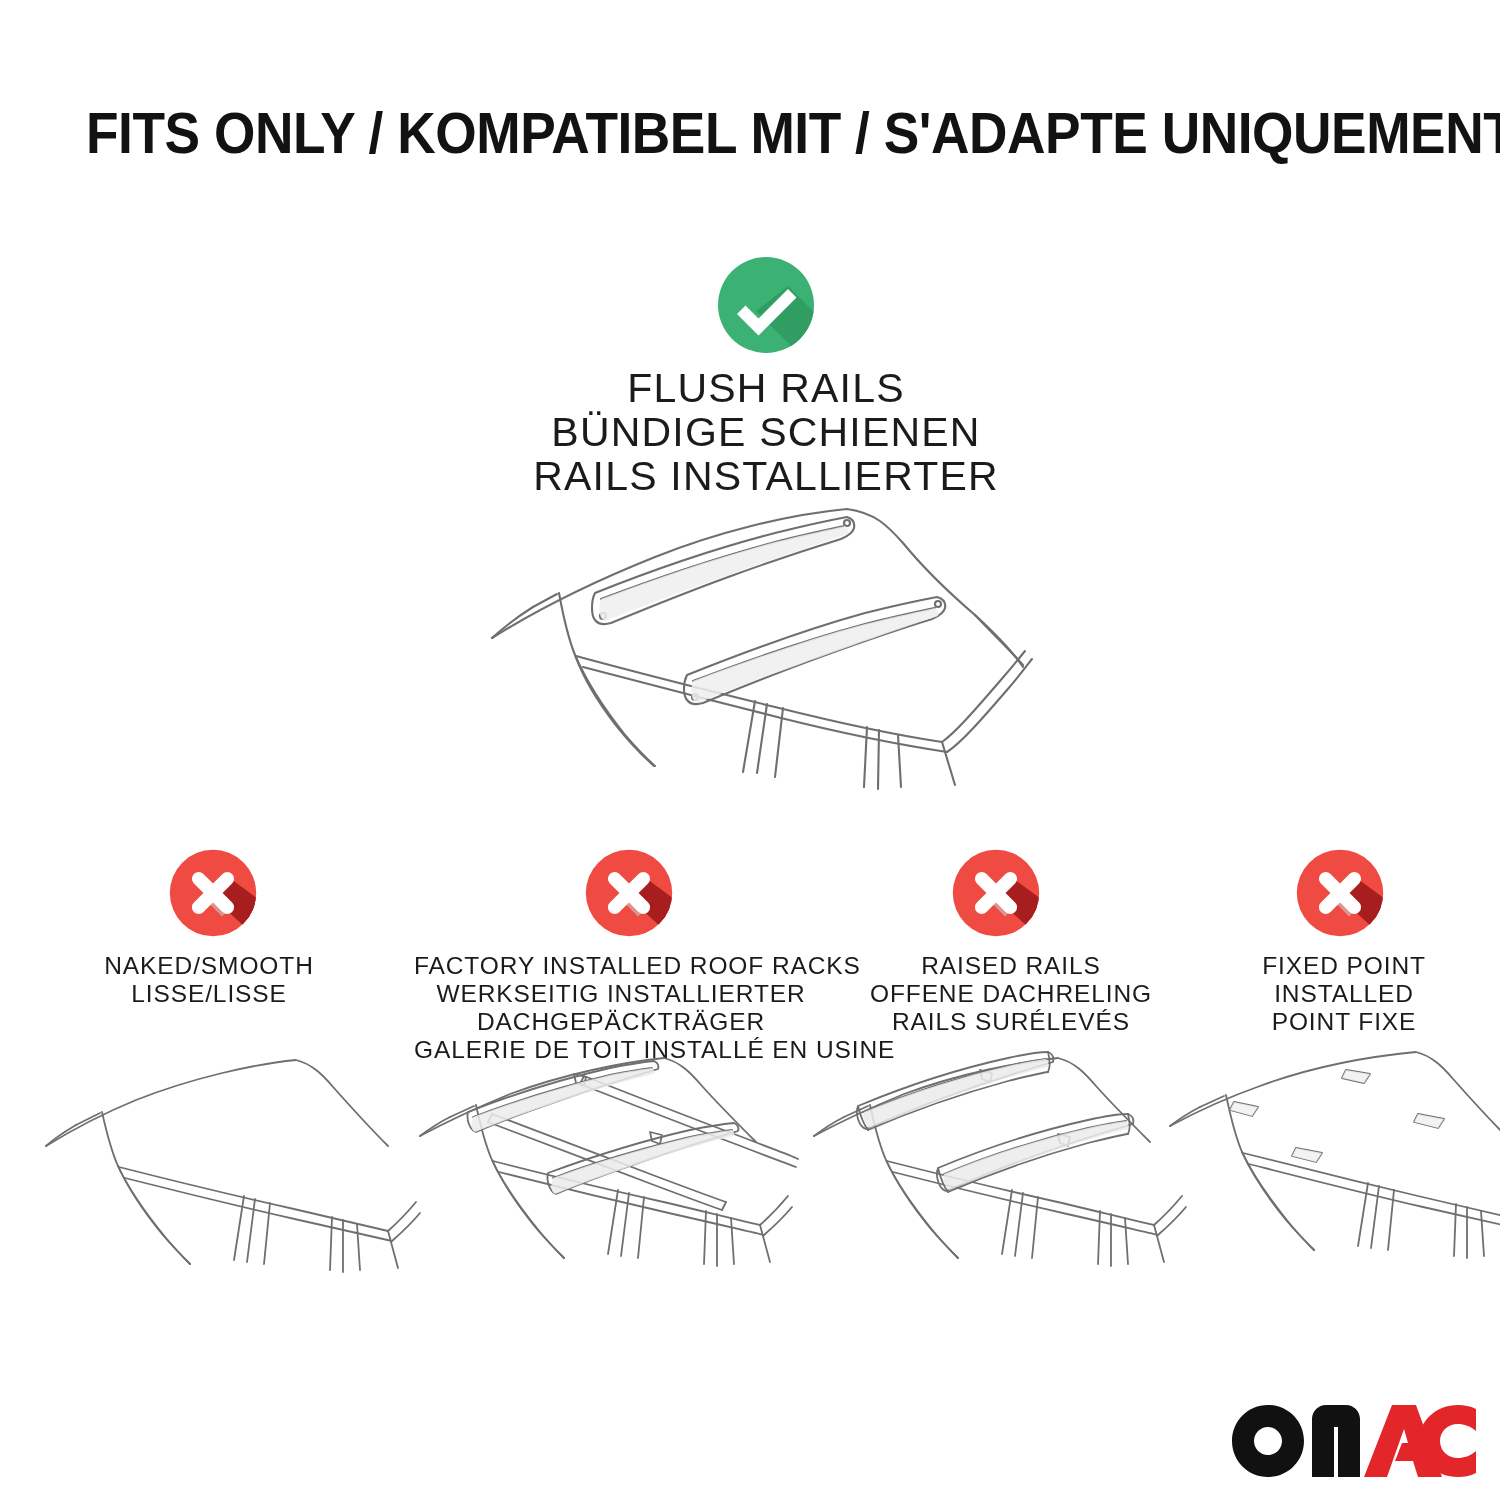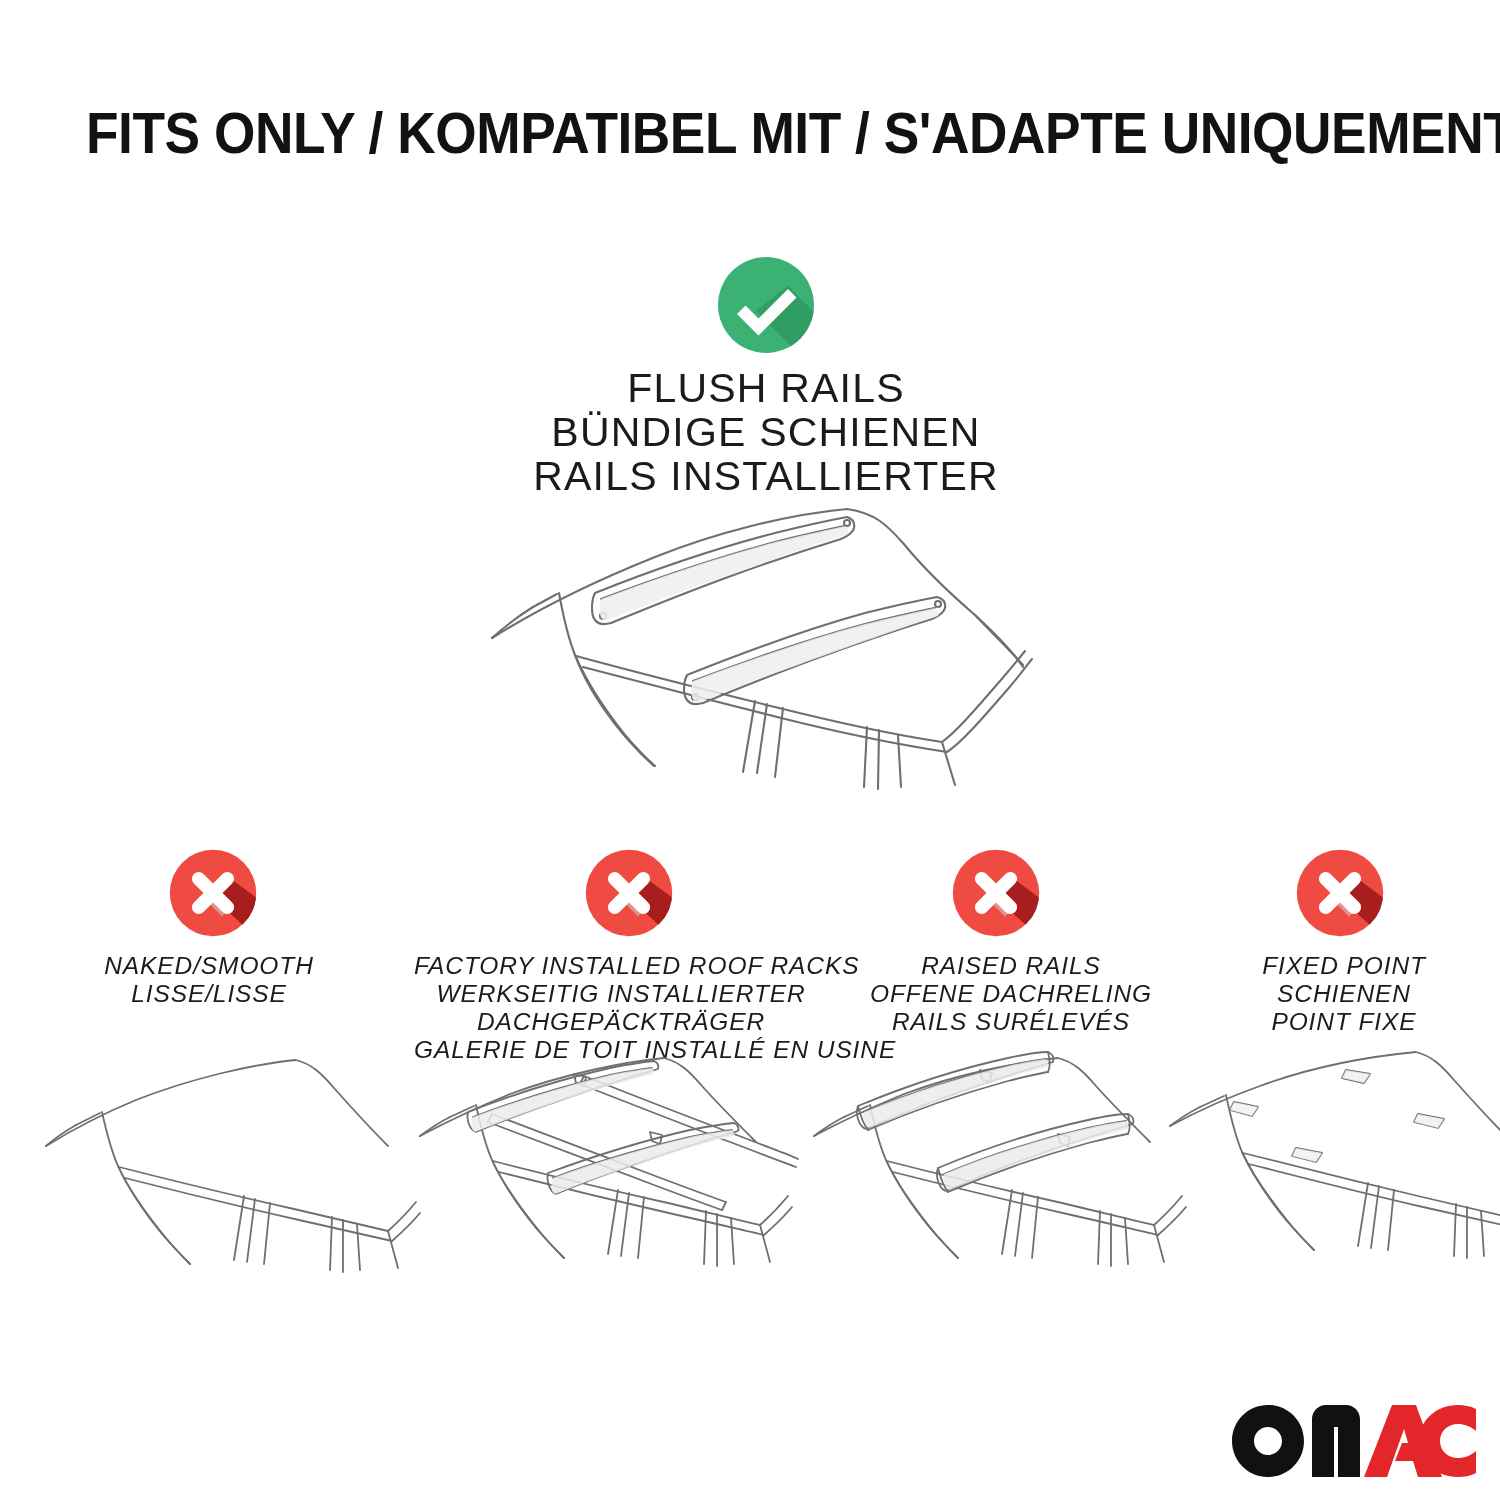--- a/index.html
+++ b/index.html
@@ -66,21 +66,20 @@
   }
 
   
   .cols {
     position: absolute;
     left: 0;
     top: 848px;
     width: 1500px;
     display: flex;
     align-items: flex-start;
-    font-style: italic;
   }
   .col {
     position: relative;
     box-sizing: border-box;
   }
   .col-1 { width: 408px; }
   .col-2 { width: 420px; }
   .col-3 { width: 360px; }
   .col-4 { width: 312px; }
 
@@ -334,21 +333,21 @@
           <path d="M55 47 L72 64 L60 76 L43 59 Z" fill="#cfcfcf"></path>
         </g>
         <g fill="#ffffff">
           <rect x="20" y="42.5" width="60" height="15" rx="7.5" transform="rotate(45 50 50)"></rect>
           <rect x="20" y="42.5" width="60" height="15" rx="7.5" transform="rotate(-45 50 50)"></rect>
         </g>
       </svg>
     </div>
     <div class="col-labels">
       <div>FIXED POINT</div>
-      <div>SCHIENEN</div>
+      <div>INSTALLED</div>
       <div>POINT FIXE</div>
     </div>
   </div>
 </div>
 
 <div class="bot-illus">
 
   <div class="bot-illu bot-illu-1">
     <svg width="380" height="240" viewBox="0 0 380 240">
       <g fill="none" stroke="#6f6f6f" stroke-width="1.8" stroke-linejoin="round" stroke-linecap="round">

